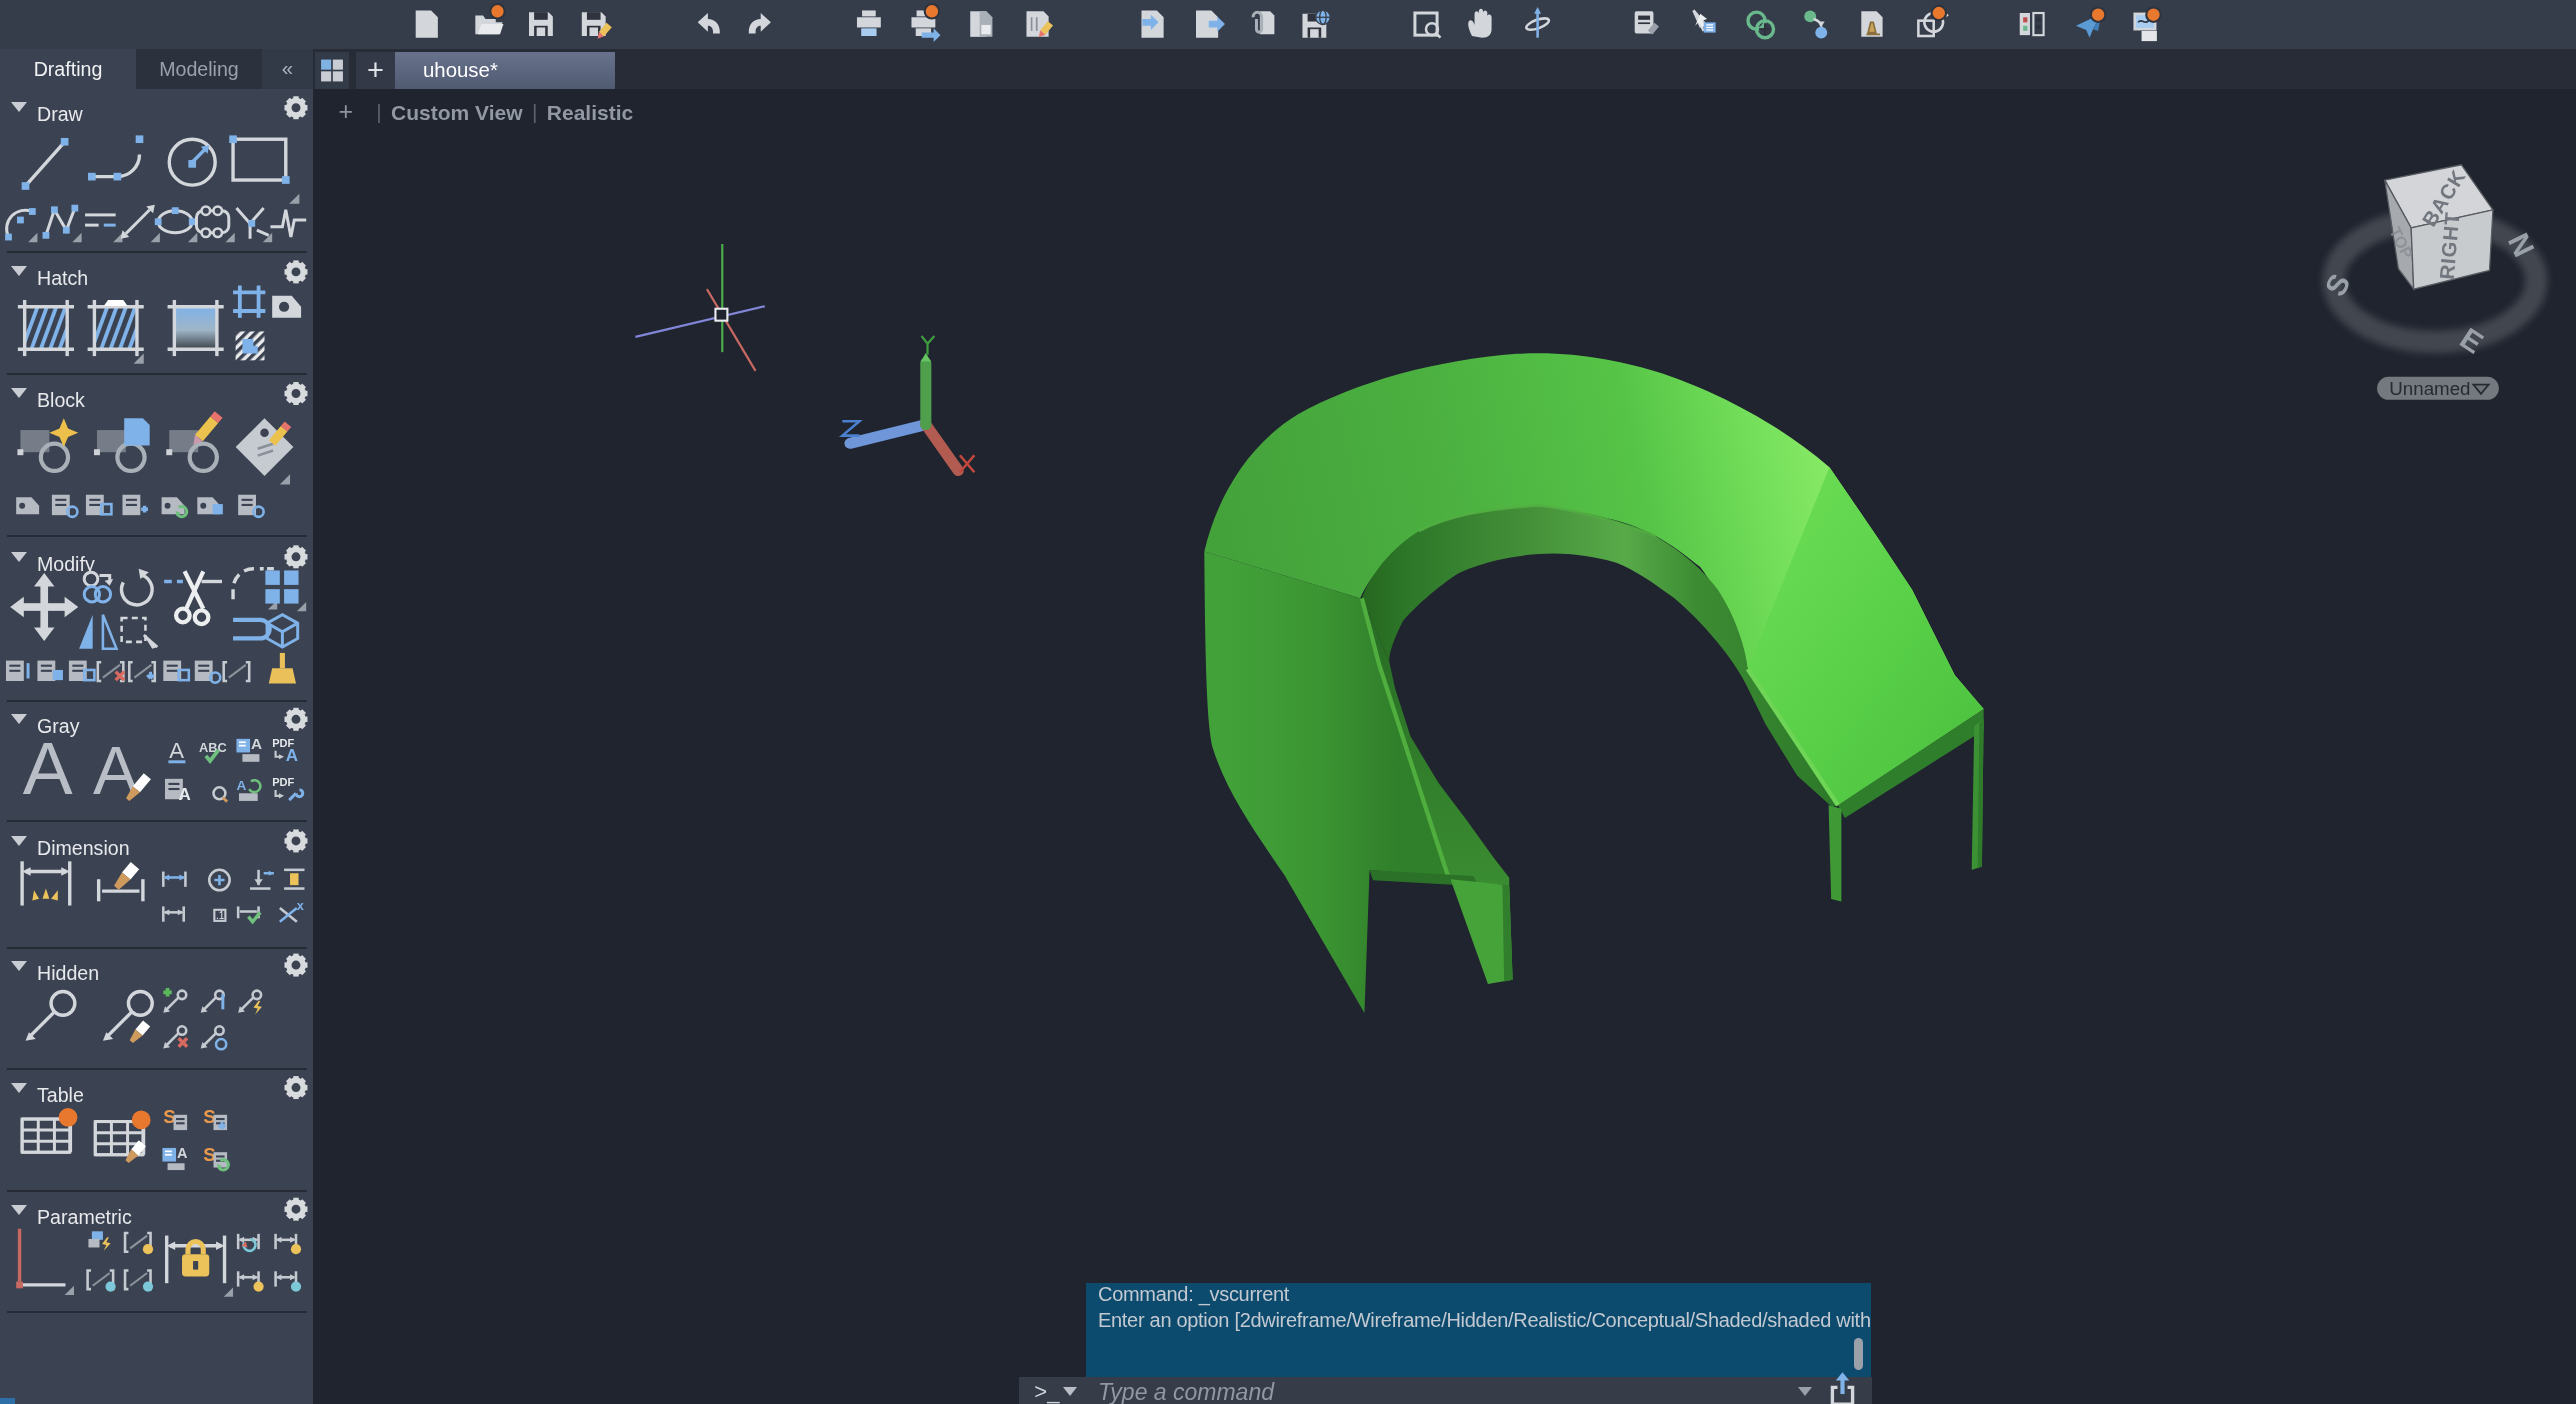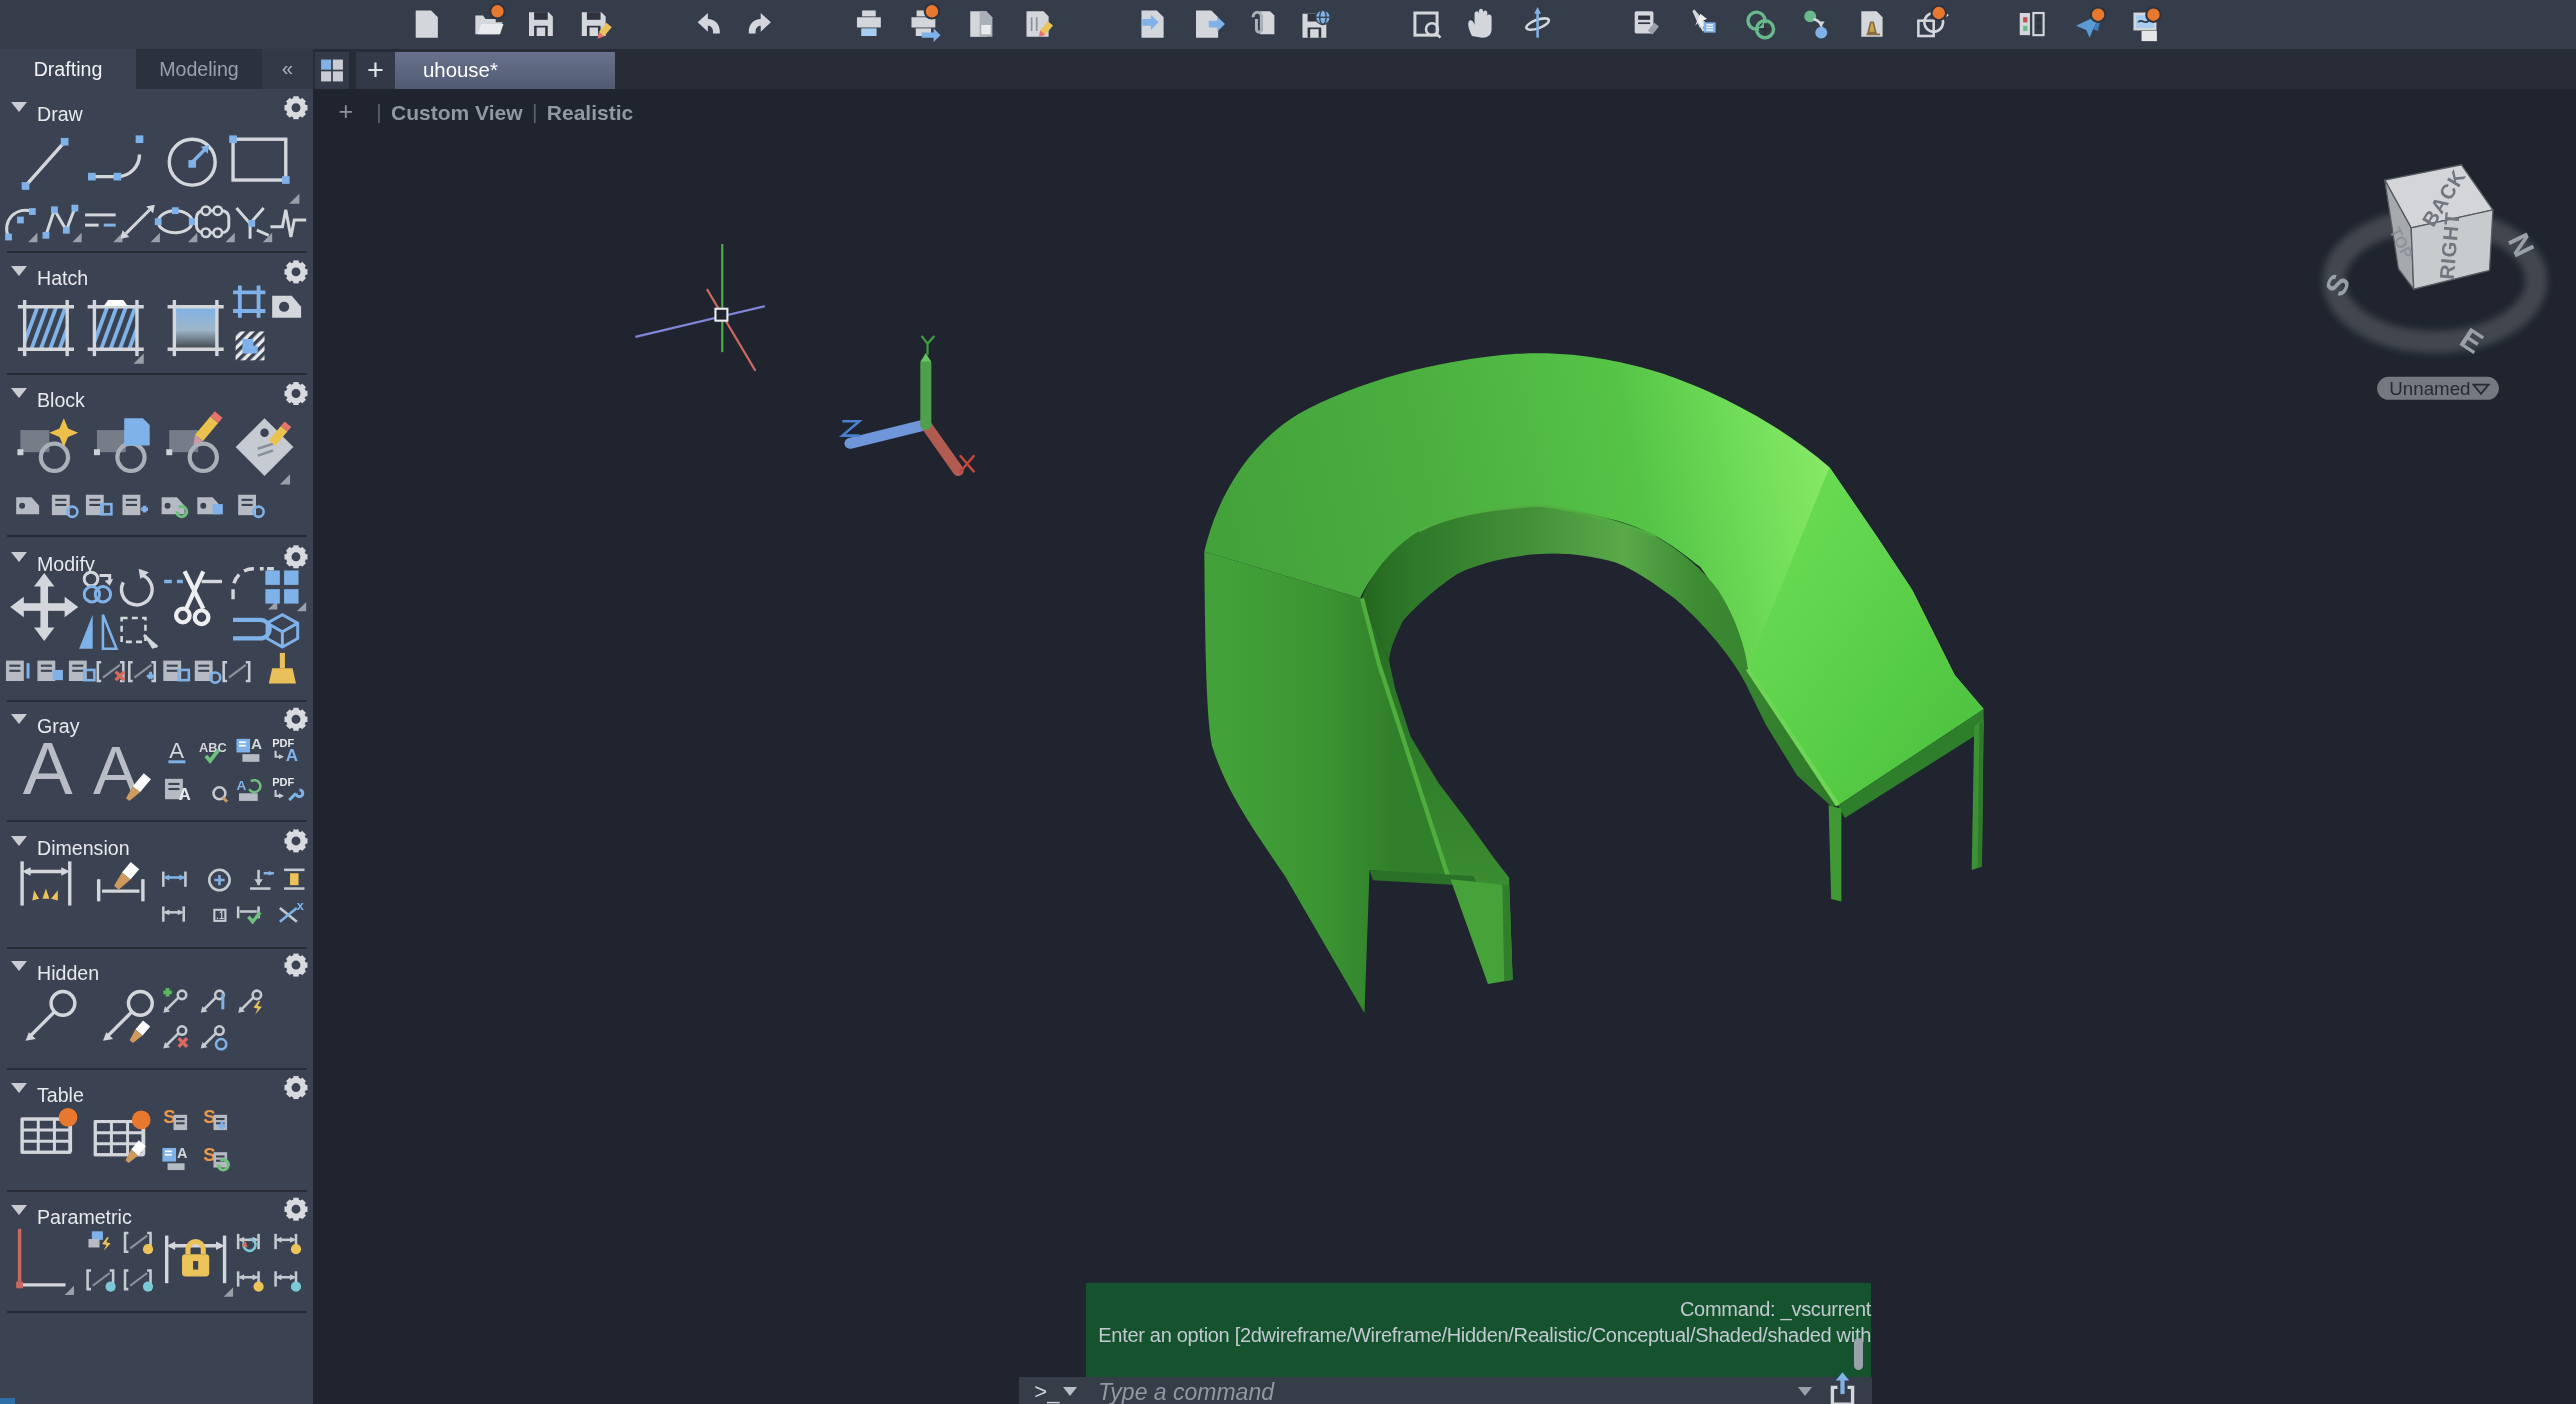--- a/index.html
+++ b/index.html
@@ -24,21 +24,21 @@
   .viewlabels { position:absolute; left:25.6px; top:7.7px; color:#9298a3; font-size:21px; font-weight:700; }
   .viewlabels .plus { color:#8d939e; font-weight:400; margin-right:13.6px; font-size:25px; }
   .viewlabels .bar { color:#5d636c; font-weight:400; margin:0 9.4px; position:relative; top:-0.9px; }
   .sect-hdr { position:absolute; left:0; width:313px; height:25.6px; color:#e7e9ec; font-size:19.6px; }
   .sect-hdr .tri { position:absolute; left:11px; top:6.8px; width:0; height:0;
      border-left:8.5px solid transparent; border-right:8.5px solid transparent; border-top:10.2px solid #c9cdd3; }
   .sect-hdr .lbl { position:absolute; left:37px; top:8px; }
   .sep { position:absolute; left:6.8px; width:300px; height:1.7px; background:#262b35; }
 
   #cmdhist { position:absolute; left:1086px; top:1283px; width:785px; height:95px;
-     background:#14532d; color:#c3c9d1; font-size:20px; letter-spacing:-0.3px; padding:15px 0 0 12px;text-align:right; }
+     background:#0c4a6e; color:#c3c9d1; font-size:20px; letter-spacing:-0.3px; padding:0 0 0 12px; }
   #cmdhist .line { height:26.4px; white-space:nowrap; }
   #scrollbar { position:absolute; right:7.7px; top:55px; width:9.4px; height:31.5px; background:#9ba1a9; border-radius:5.1px; }
   #cmdinput { position:absolute; left:1019px; top:1377px; width:853px; height:27px; background:#363d49; }
   #prompt { position:absolute; left:15.3px; top:1.7px; color:#cdd2d8; font-size:22px; }
   #promptcaret { position:absolute; left:44px; top:10.2px; width:0; height:0;
      border-left:7.7px solid transparent; border-right:7.7px solid transparent; border-top:9.4px solid #b9bec6; }
   #typecmd { position:absolute; left:79px; top:1.7px; color:#9298a2; font-size:23px; font-style:italic; }
   #inputcaret { position:absolute; left:779px; top:10.2px; width:0; height:0;
      border-left:7.7px solid transparent; border-right:7.7px solid transparent; border-top:9.4px solid #9aa0a9; }
   #shareicon { position:absolute; left:805px; top:-5.1px; }

